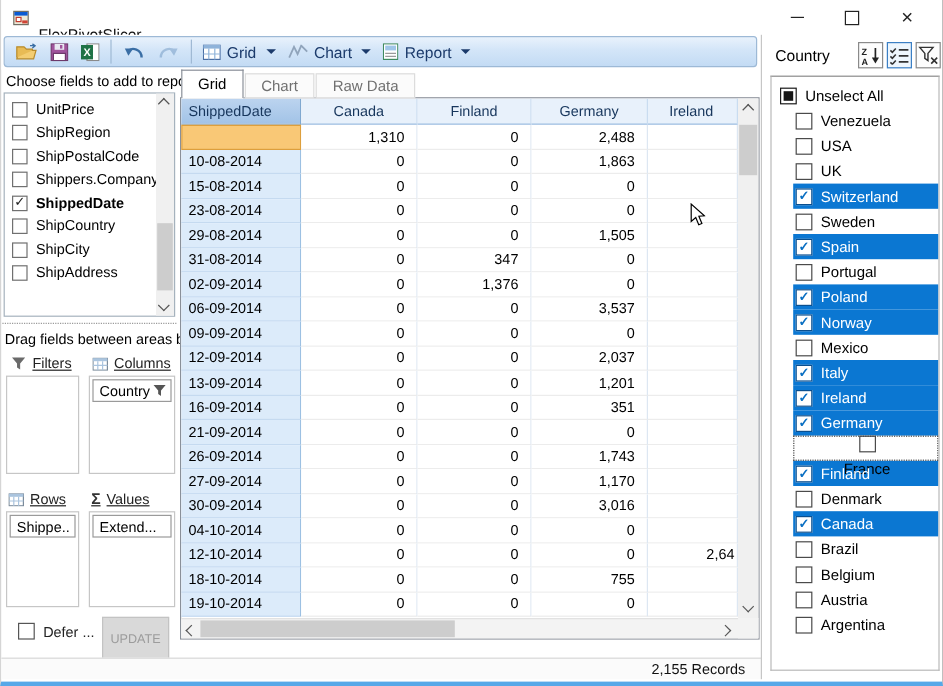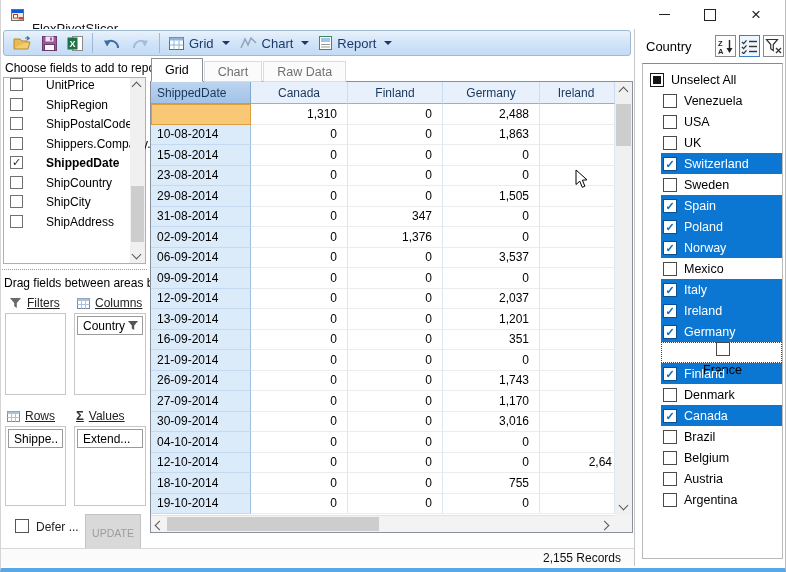--- a/index.html
+++ b/index.html
@@ -19,21 +19,21 @@
   .tb-pill{position:absolute;left:2px;top:1px;width:628px;height:26px;border:1px solid #9db9d6;border-radius:3px;
            background:linear-gradient(#e9f2fc,#d3e5f8 45%,#c3dbf4);display:flex;align-items:center;padding:0 4px;box-sizing:border-box;}
   .tb-btn{display:flex;align-items:center;gap:5px;padding:2px 5px;border-radius:2px;}
   .tb-sep{width:1px;height:20px;background:#9fb9d4;margin:0 4px;}
   .tb-label{font-size:13px;color:#1b3a6b;}
   .dd-arrow{width:0;height:0;border-left:4px solid transparent;border-right:4px solid transparent;border-top:4px solid #1b3a6b;margin-left:3px;}
   .faded{opacity:.32;}
   
   .lp-title{position:absolute;left:4px;top:61px;font-size:12px;color:#000;}
   .fields-box{position:absolute;left:2px;top:77px;width:143px;height:187px;background:#fff;border:1px solid #a5b2bd;box-sizing:border-box;}
-  .field-item{height:19.5px;display:flex;align-items:flex-start;gap:23px;padding-left:6px;}
+  .field-item{height:19.5px;display:flex;align-items:flex-end;gap:7px;padding-left:6px;}
   .cb{width:13px;height:13px;border:1px solid #707070;background:#fff;box-sizing:border-box;font-size:11px;line-height:11px;text-align:center;color:#222;flex:none;}
   .flabel{font-size:12px;color:#000;white-space:nowrap;}
   .flabel.bold{font-weight:bold;}
   .fl-scroll{position:absolute;right:0;top:0;width:15px;height:100%;background:#f0f0f0;}
   .fl-thumb{position:absolute;left:1px;top:108px;width:13px;height:56px;background:#cdcdcd;}
   .sb-arrow{position:absolute;left:3px;display:block;}
   .chev{width:7px;height:7px;display:block;border-left:1.4px solid #555;border-bottom:1.4px solid #555;box-sizing:border-box;}
   .chev.up{transform:rotate(135deg);}
   .chev.down{transform:rotate(-45deg);}
   .chev.left{transform:rotate(45deg);}
@@ -532,20 +532,24 @@
           <span class="clabel">Switzerland</span>
         </div>
         <div class="citem">
           <span class="ccb"></span>
           <span class="clabel">Sweden</span>
         </div>
         <div class="citem on">
           <span class="ccb checked">✓</span>
           <span class="clabel">Spain</span>
         </div>
+        <div class="citem">
+          <span class="ccb"></span>
+          <span class="clabel">Portugal</span>
+        </div>
         <div class="citem on">
           <span class="ccb checked">✓</span>
           <span class="clabel">Poland</span>
         </div>
         <div class="citem on">
           <span class="ccb checked">✓</span>
           <span class="clabel">Norway</span>
         </div>
         <div class="citem">
           <span class="ccb"></span>

